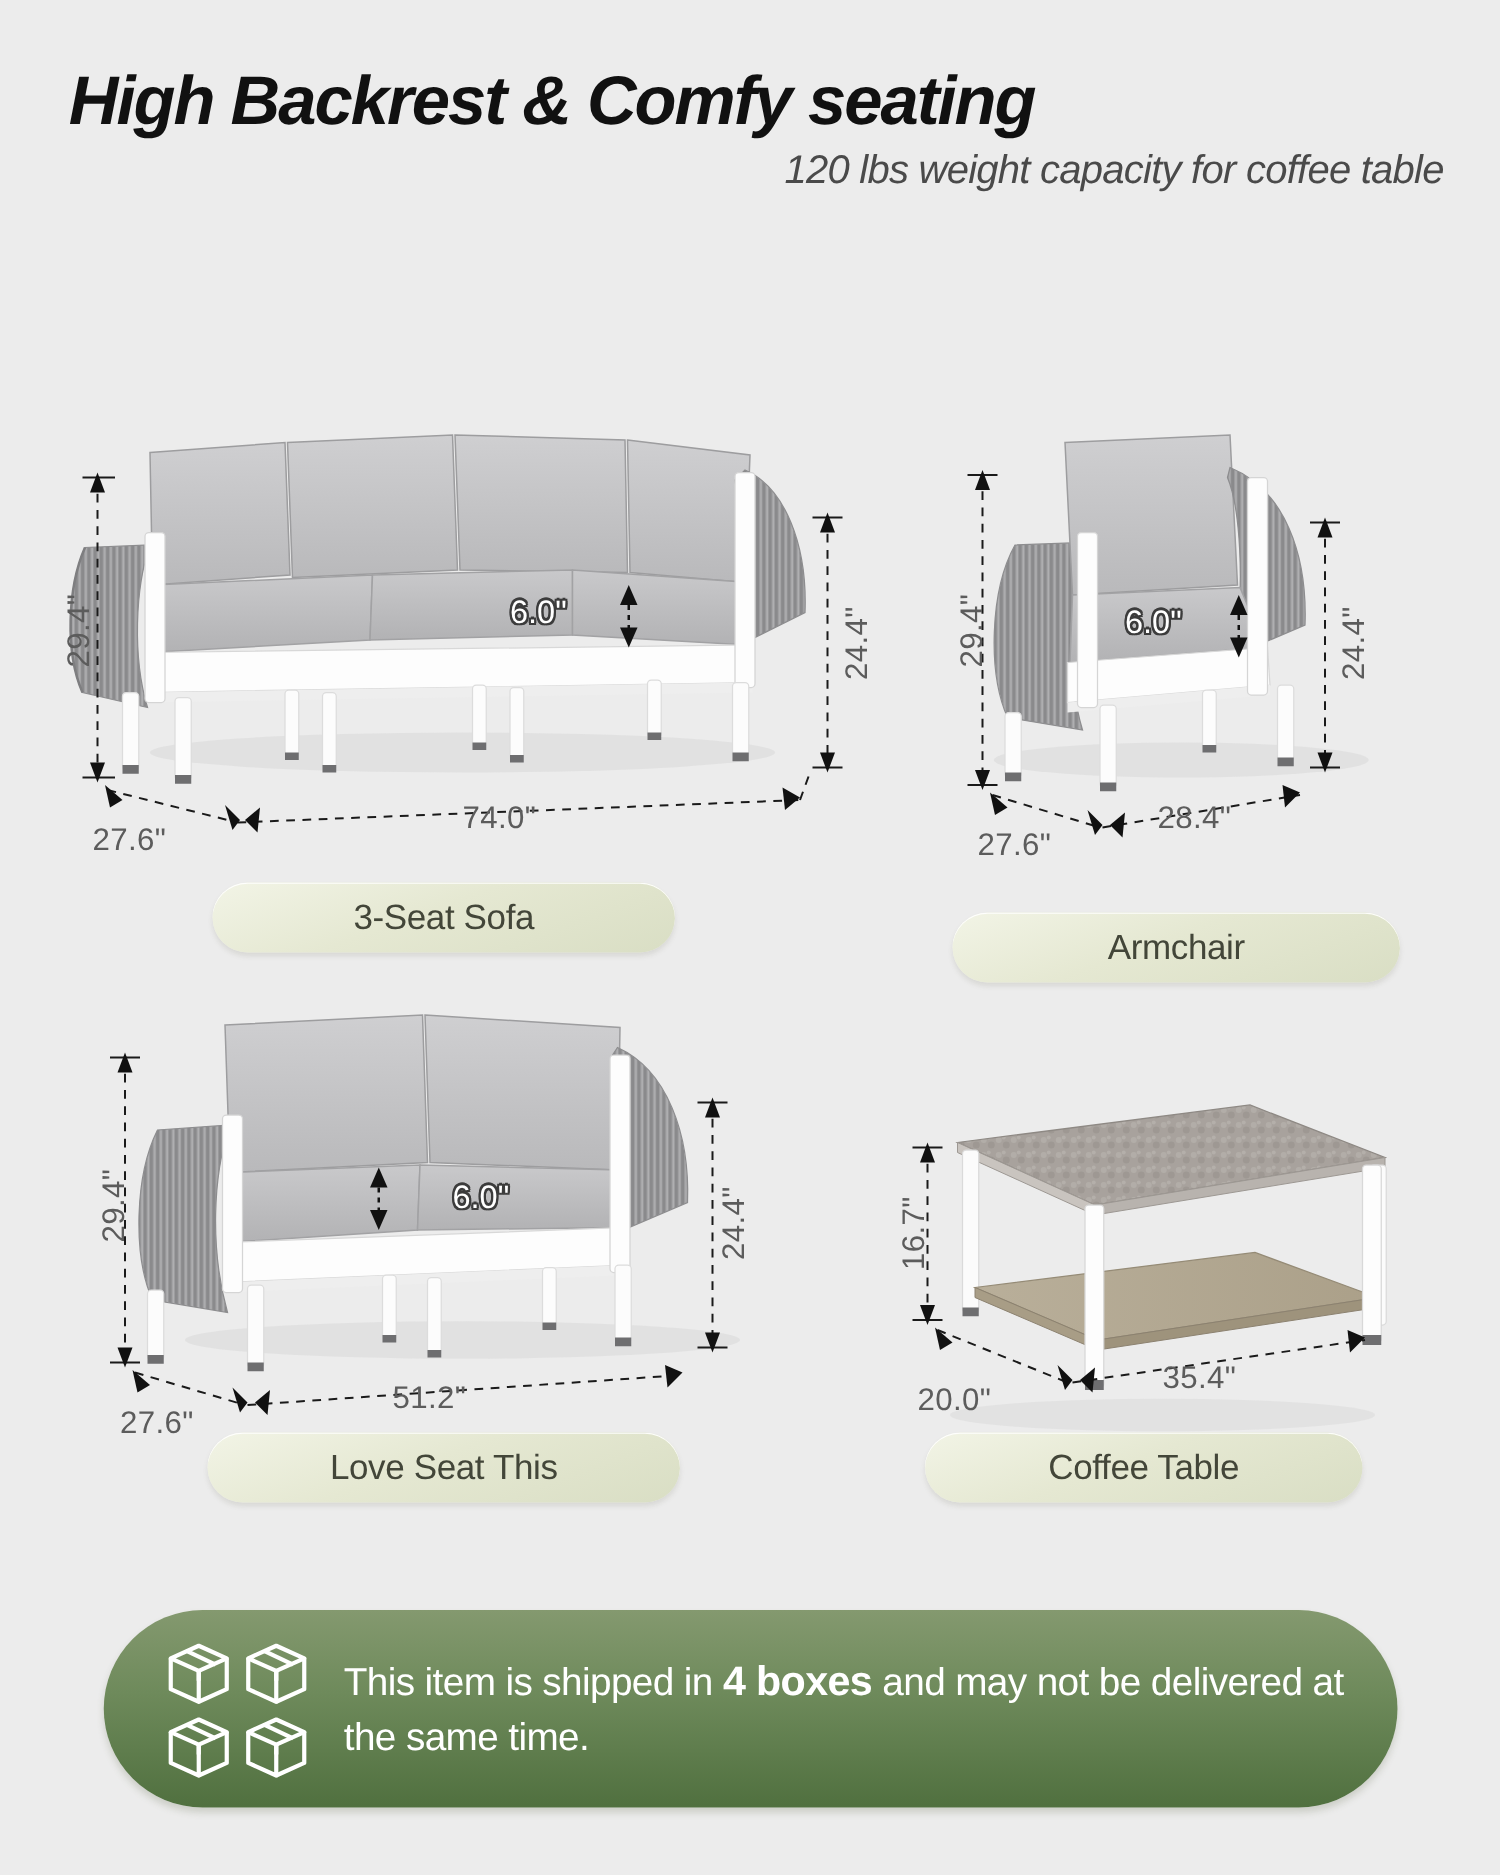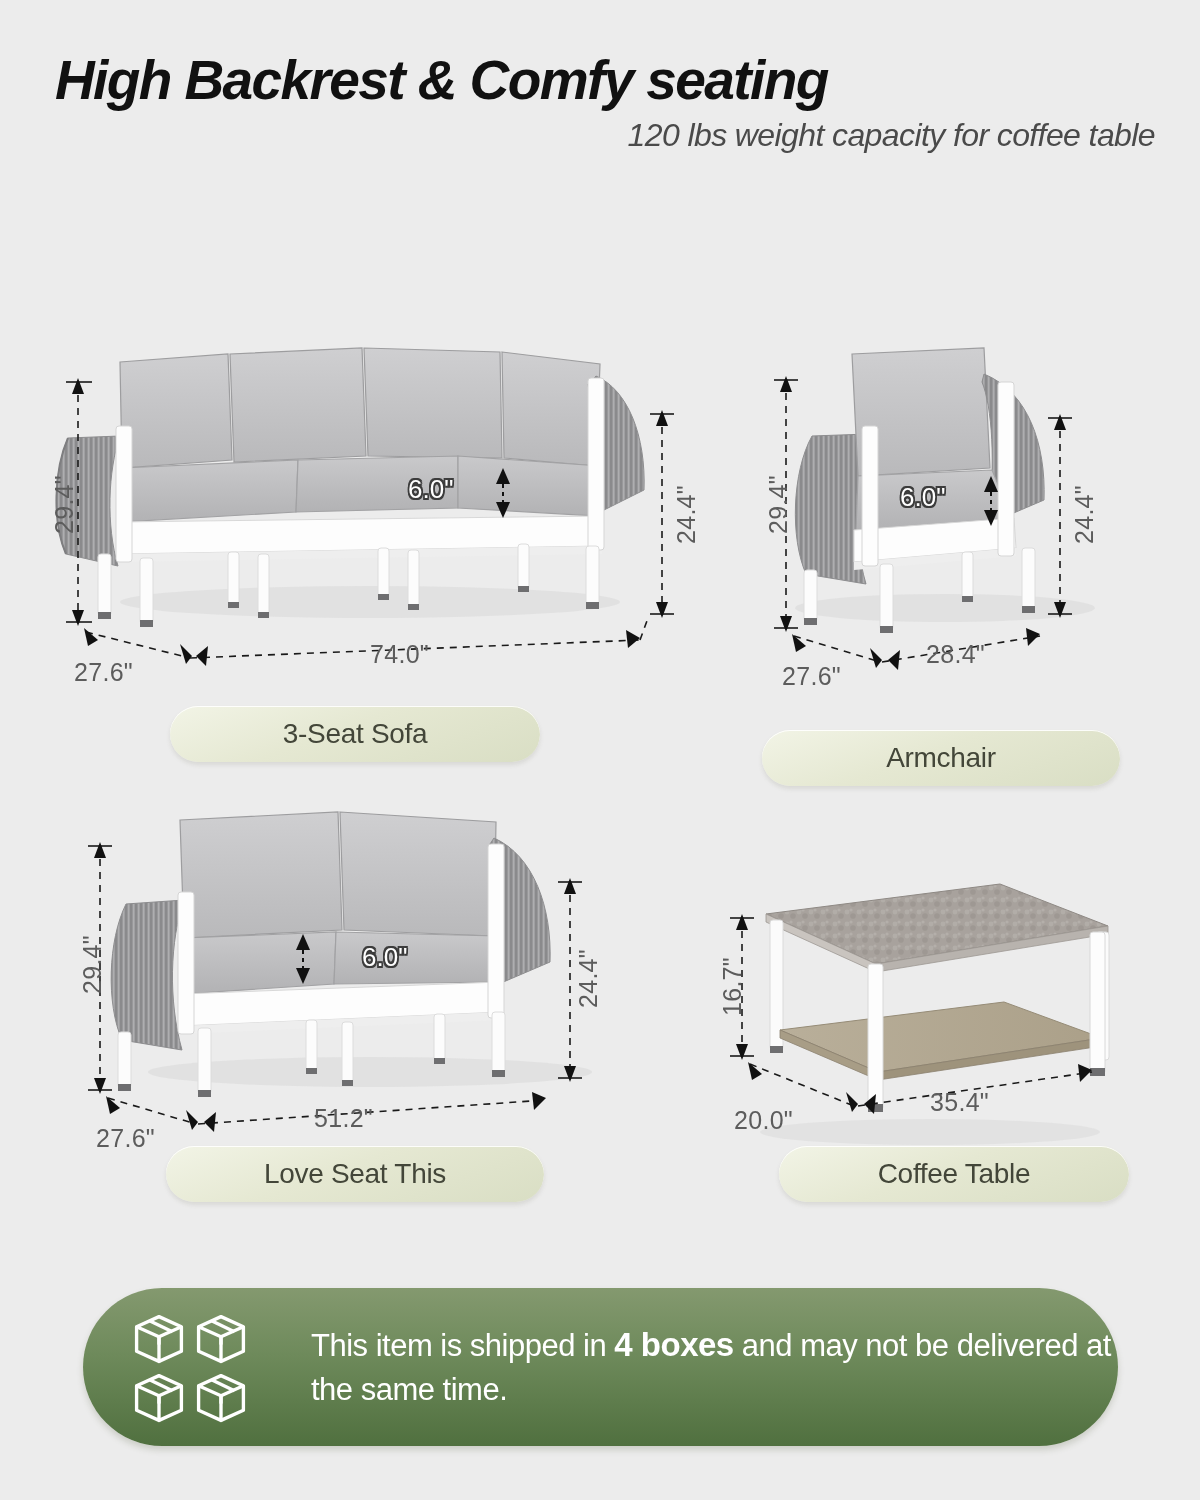--- a/index.html
+++ b/index.html
@@ -52,36 +52,35 @@
     align-items: center;
     justify-content: center;
     color: #434639;
     font-size: 28px;
     letter-spacing: -0.3px;
     white-space: nowrap;
   }
   #pill-sofa      { left: 170px; top: 706px; width: 370px; }
   #pill-armchair  { left: 762px; top: 706px; width: 358px; margin-top: 24px; }
   #pill-loveseat  { left: 166px; top: 1146px; width: 378px; }
-  #pill-table     { left: 779px; top: 1146px; width: 350px; }
+  #pill-table     { left: 740px; top: 1146px; width: 350px; }
 
   
   .banner {
     position: absolute;
     left: 83px;
     top: 1288px;
     width: 1035px;
     height: 158px;
     border-radius: 79px;
     background: linear-gradient(180deg, #84996f 0%, #6e8a5b 42%, #50703f 100%);
     box-shadow: 0 4px 6px rgba(90,100,70,0.22);
     display: flex;
     align-items: center;
     padding-left: 48px;
-    gap: 36px;
   }
   .boxes-grid {
     width: 118px; height: 112px;
     display: grid;
     grid-template-columns: 1fr 1fr;
     grid-template-rows: 1fr 1fr;
     gap: 6px;
     flex: none;
   }
   .banner-text {

